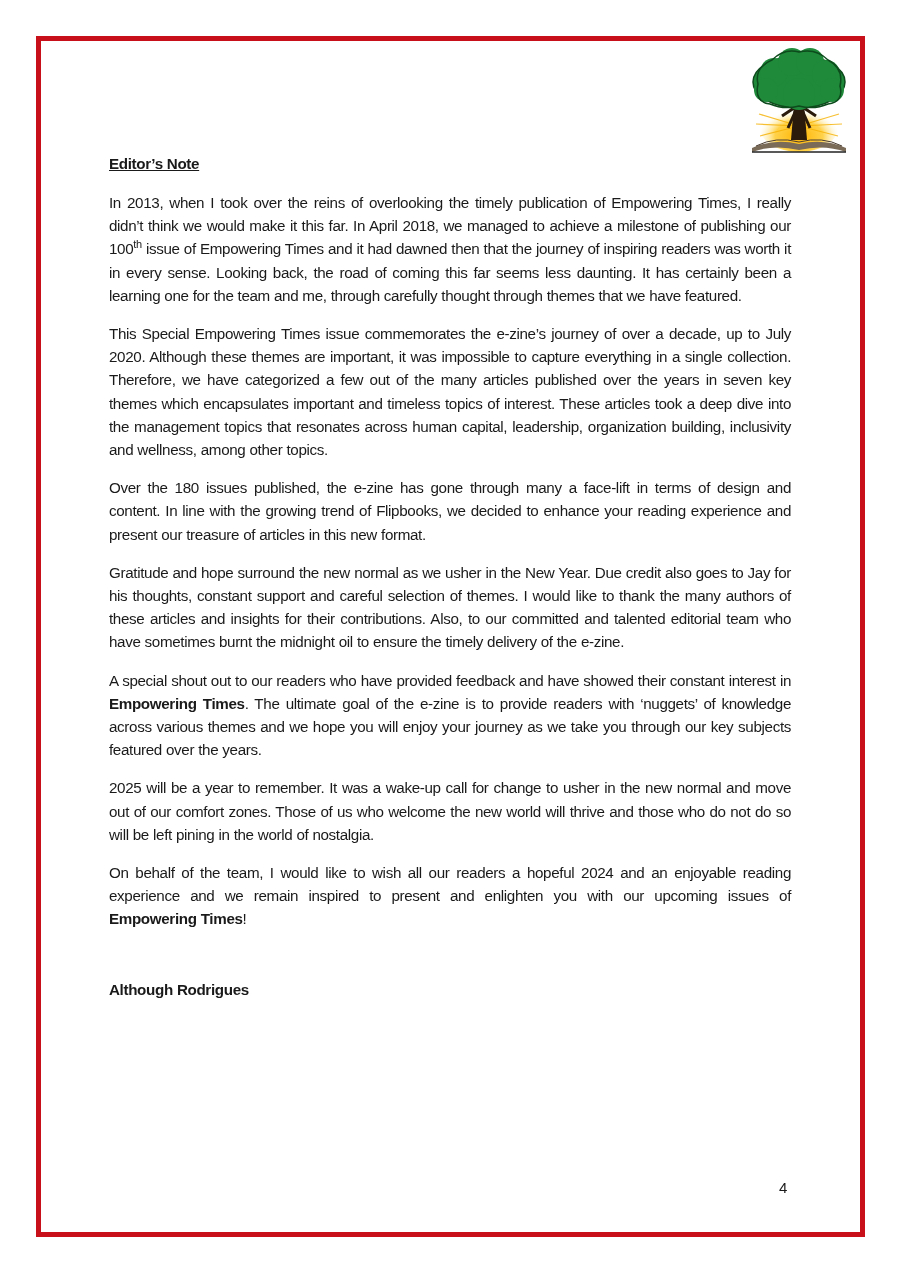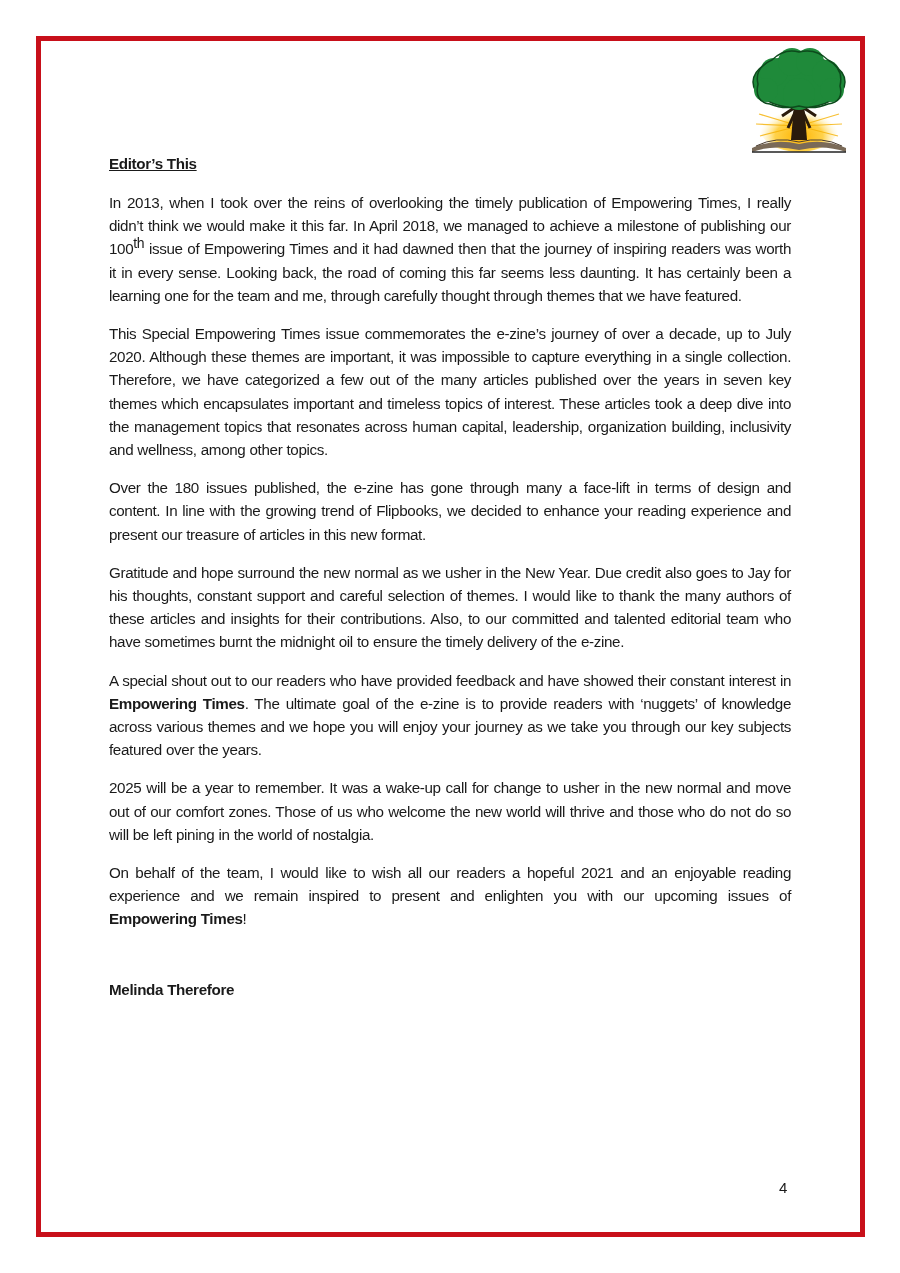--- a/index.html
+++ b/index.html
@@ -45,21 +45,21 @@
       text-decoration: underline;
       margin: 0 0 15px 0;
       line-height: 24px;
     }
     .para {
       margin: 0 0 15px 0;
       text-align: justify;
     }
     .bold { font-weight: bold; }
     sup {
-      font-size: 14px;
+      font-size: 11px;
       line-height: 0;
       vertical-align: super;
     }
     .signature {
       font-weight: bold;
       margin-top: 47px;
     }
     .page-number {
       position: absolute;
       left: 779px;
@@ -109,32 +109,32 @@
     </g>
     <path d="M14 40 Q10 24 28 16 Q40 4 55 8 Q72 4 84 16 Q100 24 96 42 Q100 58 84 60 Q70 66 55 62 Q40 66 26 60 Q10 58 14 40 Z" fill="none" stroke="#0d4a1c" stroke-width="1.5"></path>
 
     <path d="M8 104 Q30 94 55 100 Q80 94 102 104 L102 108 Q80 100 55 106 Q30 100 8 108 Z" fill="#7a6a58"></path>
     <path d="M12 102 Q32 92 55 98 Q78 92 98 102" fill="none" stroke="#4a3c30" stroke-width="1"></path>
     <path d="M8 108 L102 108" stroke="#222" stroke-width="1.5"></path>
   </svg>
 </div>
 
 <div class="content">
-  <div class="title">Editor’s This</div>
+  <div class="title">Editor’s Note</div>
 
   <p class="para"><span>In 2013, when I took over the reins of overlooking the timely publication of Empowering Times, I really didn’t think we would make it this far. In April 2018, we managed to achieve a milestone of publishing our 100</span><sup>th</sup><span> issue of Empowering Times and it had dawned then that the journey of inspiring readers was worth it in every sense. Looking back, the road of coming this far seems less daunting. It has certainly been a learning one for the team and me, through carefully thought through themes that we have featured.</span></p>
 
   <p class="para">This Special Empowering Times issue commemorates the e-zine’s journey of over a decade, up to July 2020. Although these themes are important, it was impossible to capture everything in a single collection. Therefore, we have categorized a few out of the many articles published over the years in seven key themes which encapsulates important and timeless topics of interest. These articles took a deep dive into the management topics that resonates across human capital, leadership, organization building, inclusivity and wellness, among other topics.</p>
 
   <p class="para">Over the 180 issues published, the e-zine has gone through many a face-lift in terms of design and content. In line with the growing trend of Flipbooks, we decided to enhance your reading experience and present our treasure of articles in this new format.</p>
 
   <p class="para">Gratitude and hope surround the new normal as we usher in the New Year. Due credit also goes to Jay for his thoughts, constant support and careful selection of themes. I would like to thank the many authors of these articles and insights for their contributions. Also, to our committed and talented editorial team who have sometimes burnt the midnight oil to ensure the timely delivery of the e-zine.</p>
 
   <p class="para"><span>A special shout out to our readers who have provided feedback and have showed their constant interest in </span><span class="bold">Empowering Times</span><span>. The ultimate goal of the e-zine is to provide readers with ‘nuggets’ of knowledge across various themes and we hope you will enjoy your journey as we take you through our key subjects featured over the years.</span></p>
 
   <p class="para">2025 will be a year to remember. It was a wake-up call for change to usher in the new normal and move out of our comfort zones. Those of us who welcome the new world will thrive and those who do not do so will be left pining in the world of nostalgia.</p>
 
-  <p class="para"><span>On behalf of the team, I would like to wish all our readers a hopeful 2021 and an enjoyable reading experience and we remain inspired to present and enlighten you with our upcoming issues of </span><span class="bold">Empowering Times</span><span>!</span></p>
+  <p class="para"><span>On behalf of the team, I would like to wish all our readers a hopeful 2024 and an enjoyable reading experience and we remain inspired to present and enlighten you with our upcoming issues of </span><span class="bold">Empowering Times</span><span>!</span></p>
 
-  <div class="signature">Melinda Therefore</div>
+  <div class="signature">Although Rodrigues</div>
 </div>
 
 <div class="page-number">4</div>
 
 </body></html>

